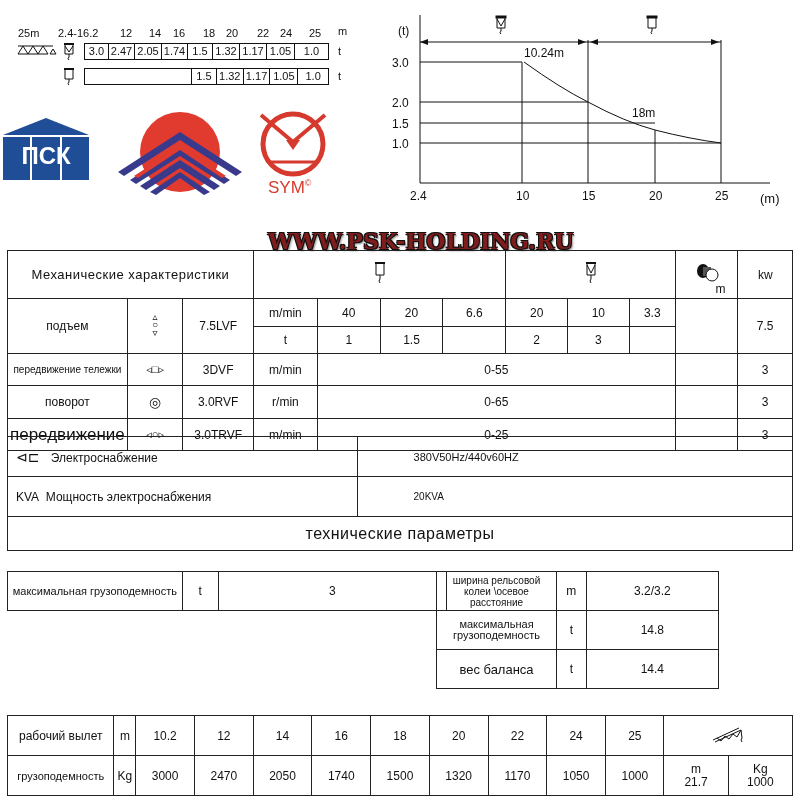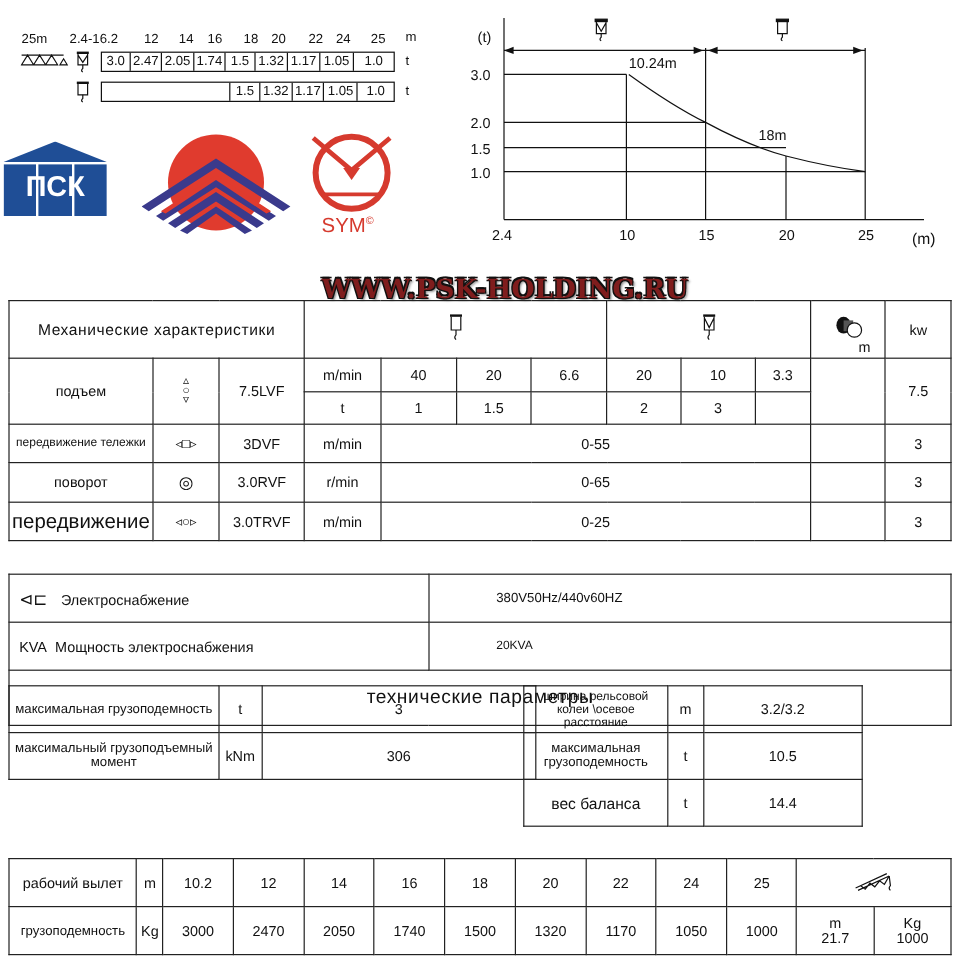--- a/index.html
+++ b/index.html
@@ -237,81 +237,76 @@
     <td style="font-size:11px">◃○▹</td>
     <td>3.0TRVF</td>
     <td class="u">m/min</td>
     <td colspan="6">0-25</td>
     <td></td>
     <td>3</td>
   </tr>
 </tbody>
   </table>
 
-<table style="left:7px;top:478px;width:786px">
+<table style="left:7px;top:436px;width:786px">
   <colgroup>
       <col style="width:350px">
       <col style="width:436px">
     </colgroup>
   <tbody>
       <tr style="height:40px">
     <td class="left">
       <span style="font-size:14px">⊲⊏</span>
       <span style="margin-left:8px">Электроснабжение</span>
     </td>
     <td class="left" style="padding-left:56px;font-size:11px">380V50Hz/440v60HZ</td>
   </tr>
   <tr style="height:40px">
     <td class="left">
       <span>KVA</span>
       <span style="margin-left:4px">Мощность электроснабжения</span>
     </td>
     <td class="left" style="padding-left:56px;font-size:10px">20KVA</td>
   </tr>
-  <tr style="height:46px">
+  <tr style="height:34px">
     <td colspan="2" class="title">технические параметры</td>
   </tr>
 </tbody>
   </table>
 
 <table style="left:7px;top:571px;width:440px">
   <colgroup>
       <col style="width:175px">
       <col style="width:36px">
       <col style="width:229px">
     </colgroup>
   <tbody>
       <tr style="height:39px">
     <td style="font-size:11px">максимальная грузоподемность</td>
     <td>t</td>
     <td>3</td>
   </tr>
-  <tr style="height:39px">
-    <td class="small" style="font-size:11px;line-height:11px">максимальный грузоподъемный момент</td>
-    <td>kNm</td>
-    <td>306</td>
-  </tr>
 </tbody>
   </table>
 <table style="left:436px;top:571px;width:283px">
   <colgroup>
       <col style="width:132px">
       <col style="width:36px">
       <col style="width:171px">
     </colgroup>
   <tbody>
       <tr style="height:39px">
     <td class="small" style="font-size:10px;line-height:11px">ширина рельсовой колеи \осевое расстояние</td>
     <td>m</td>
     <td>3.2/3.2</td>
   </tr>
   <tr style="height:39px">
     <td class="small" style="font-size:11px;line-height:11px">максимальная грузоподемность</td>
     <td>t</td>
-    <td>10.5</td>
+    <td>14.8</td>
   </tr>
   <tr style="height:39px">
     <td style="font-size:13px">вес баланса</td>
     <td>t</td>
     <td>14.4</td>
   </tr>
 </tbody>
   </table>
 
 <table style="left:7px;top:715px;width:786px">

